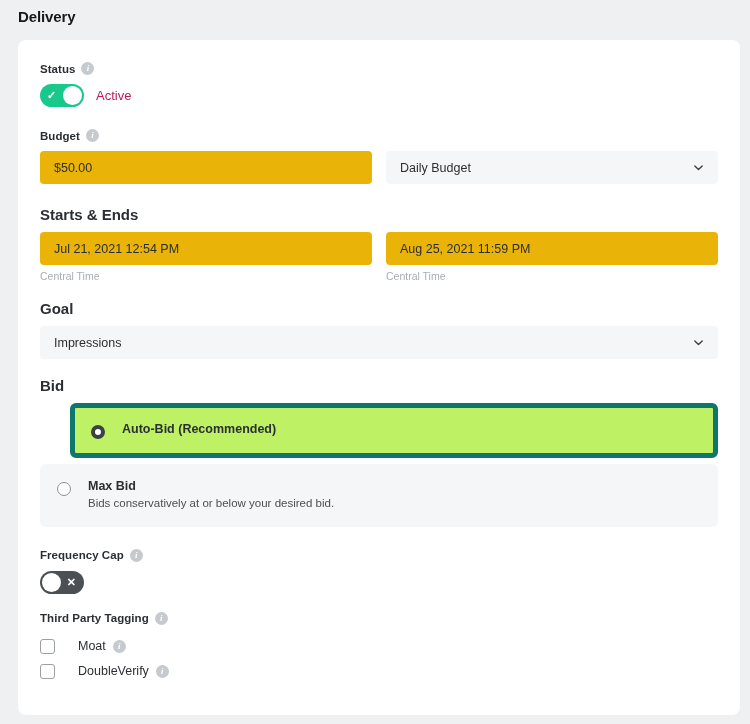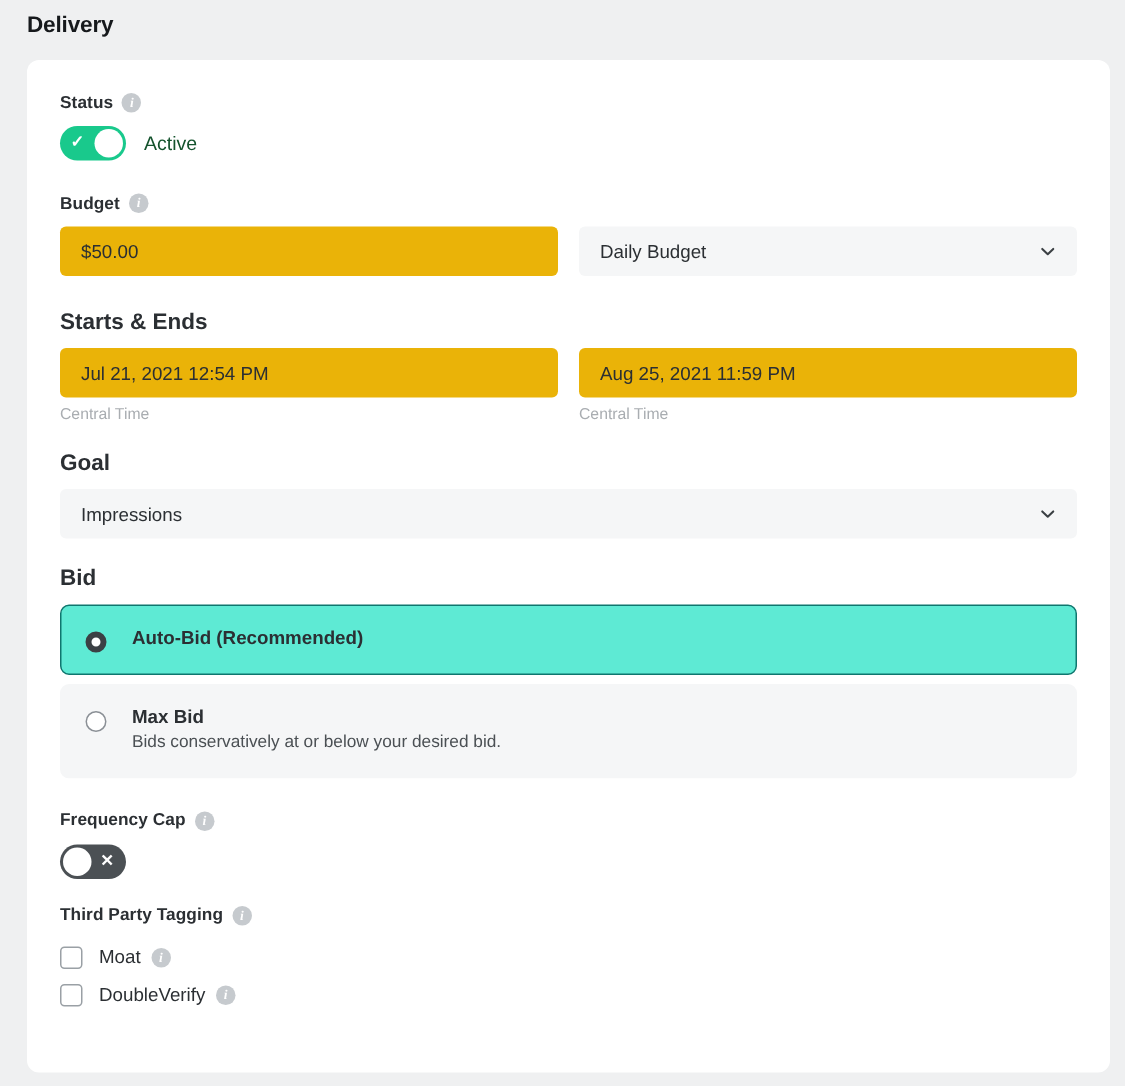--- a/index.html
+++ b/index.html
@@ -61,21 +61,21 @@
     border-radius: 50%; background: #ffffff;
   }
   .toggle.on .knob { right: 2px; }
   .toggle.off .knob { left: 2px; }
   .toggle .mark {
     color: #ffffff; font-size: 11px; font-weight: bold;
     line-height: 23px;
   }
   .toggle.on .mark { margin-left: 7px; }
   .toggle.off .mark { margin-right: 8px; }
-  .toggle-text { font-size: 13px; color: #14532d; }
+  .toggle-text { font-size: 13px; color: #be185d; }
 
   
   .input-box {
     background: #eab308; border-radius: 4px;
     height: 33px; display: flex; align-items: center;
     padding: 0 14px;
     font-size: 12.5px; color: #2b2f33;
   }
   .select-box {
     background: #f5f6f7; border-radius: 4px;
@@ -91,34 +91,34 @@
   }
 
   .two-col { display: flex; gap: 14px; }
   .col { flex: 1 1 0; min-width: 0; }
 
   
   .bid-card {
     border-radius: 6px; padding: 14px 16px;
     display: flex; align-items: flex-start; gap: 17px;
   }
-  .bid-card.selected { background: #5eead4; border: 1px solid #0f766e; }
+  .bid-card.selected { background: #bef264; border: 5px solid #0f766e; margin-left: 30px; }
   .bid-card.unselected { background: #f5f6f7; border: 1px solid transparent; }
   .radio {
     width: 14px; height: 14px; border-radius: 50%;
     flex: 0 0 auto; margin-top: 3px;
     display: flex; align-items: center; justify-content: center;
   }
   .radio.on { border: 4px solid #3b4044; background: #ffffff; }
   .radio.off { border: 1.5px solid #8b9096; background: #ffffff; }
   .bid-title { font-size: 12.5px; font-weight: bold; color: #2b2f33; }
   .bid-desc { font-size: 11.5px; color: #4b5054; margin-top: 3px; line-height: 1.35; }
 
   
-  .check-row { display: flex; align-items: center; gap: 11px; height: 25px; }
+  .check-row { display: flex; align-items: center; gap: 23px; height: 25px; }
   .checkbox {
     width: 15px; height: 15px; border-radius: 3px;
     border: 1.5px solid #9aa0a5; background: #ffffff; flex: 0 0 auto;
   }
   .check-label {
     font-size: 12.5px; color: #2b2f33;
     display: flex; align-items: center; gap: 7px;
   }
 
   .gap-sm { height: 9px; }

